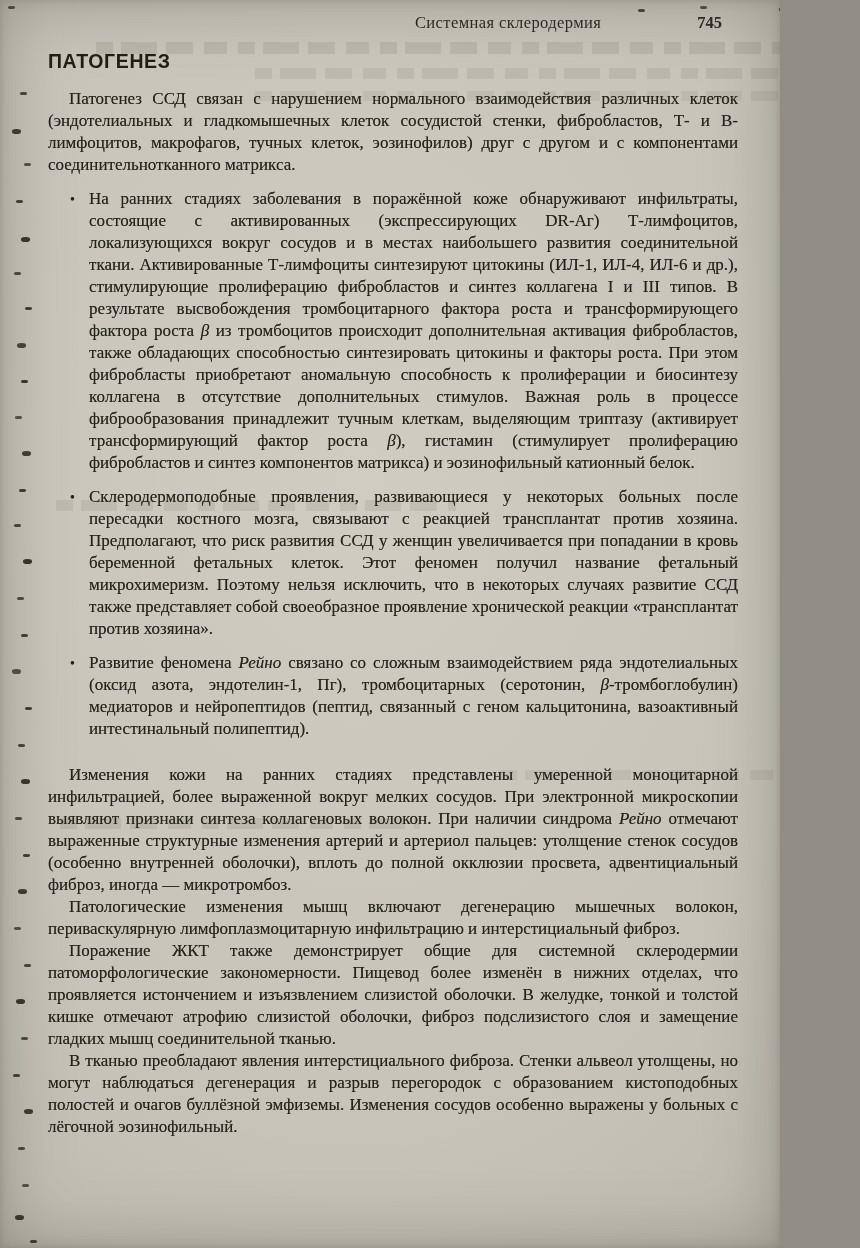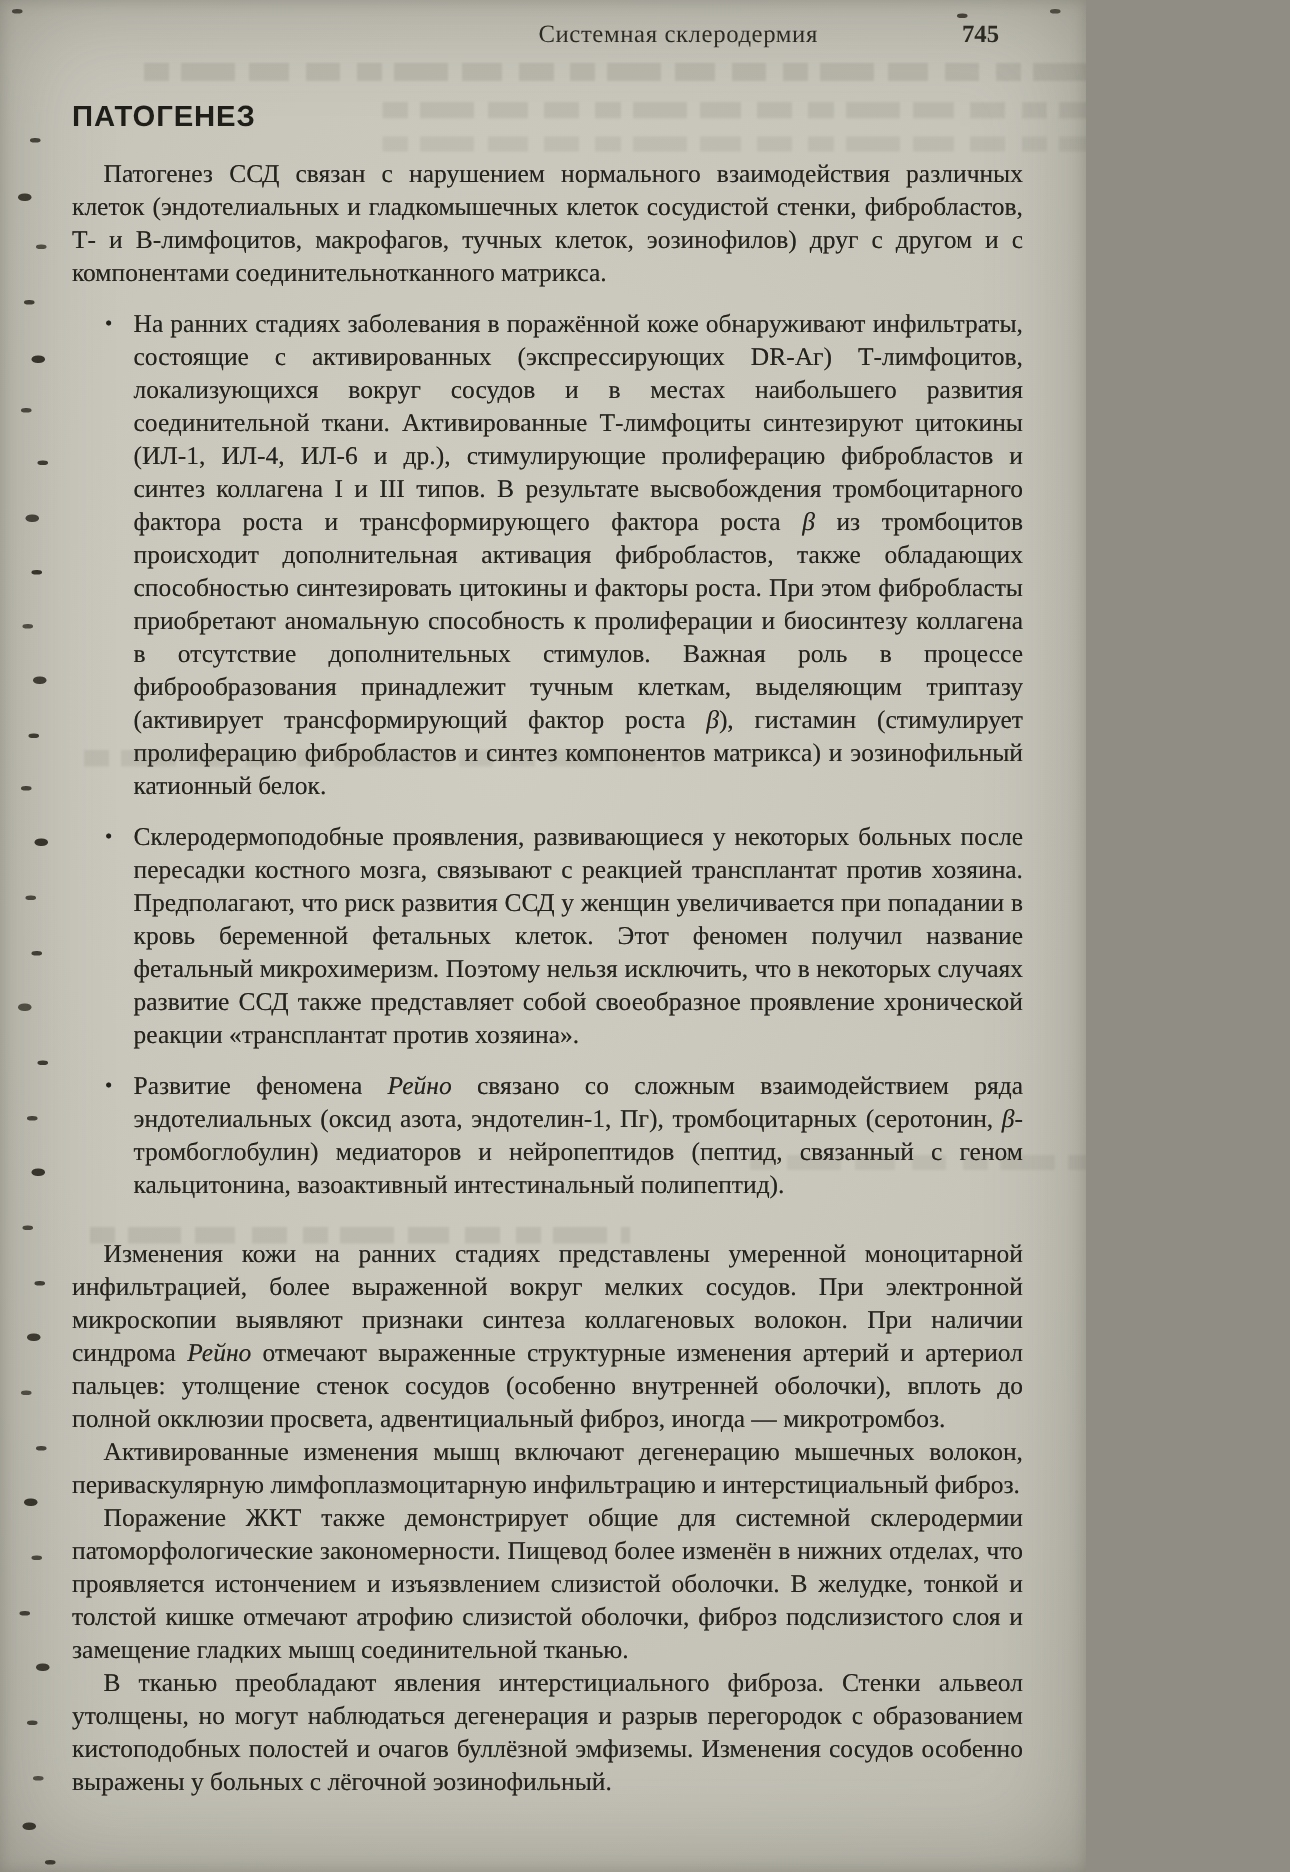--- a/index.html
+++ b/index.html
@@ -3,38 +3,38 @@
 <meta charset="utf-8">
 <style>
   * { box-sizing: border-box; }
   html, body { margin: 0; padding: 0; }
   body {
     width: 860px; height: 1248px; overflow: hidden;
     background: #8f8d84;
     font-family: "Liberation Serif", serif;
   }
   .page {
-    position: relative; width: 724px; height: 1248px; overflow: hidden;
+    position: relative; width: 780px; height: 1248px; overflow: hidden;
     background: radial-gradient(ellipse 130% 110% at 46% 38%, #cfcdc2 0%, #c6c4b9 48%, #b7b5aa 82%, #a6a499 100%);
     color: #24231d;
   }
   .page::after {
     content: ""; position: absolute; inset: 0; pointer-events: none;
     box-shadow: inset 0 0 70px rgba(72,70,60,.36), inset 0 0 10px rgba(72,70,60,.25);
   }
   .content { position: absolute; left: 48px; right: 42px; top: 13px; }
 
   .running-head {
     display: flex; justify-content: flex-end; align-items: baseline;
     font-size: 16.5px; padding-right: 16px; color: #2a2922;
   }
   .rh-title { letter-spacing: .4px; }
   .rh-page  { font-weight: bold; margin-left: 96px; text-align: center; }
 
-  main { margin-top: 34px; }
+  main { margin-top: 17px; }
   section + section { margin-top: 24px; }
 
   .section-heading {
     margin: 0 0 15px 0;
     font-family: "Liberation Sans", sans-serif;
     font-weight: 700; font-size: 19.5px; letter-spacing: .6px;
     color: #1f1e18;
   }
 
   .block {
@@ -125,20 +125,20 @@
     <main>
         <section>
           <h2 class="section-heading">ПАТОГЕНЕЗ</h2>
           <p class="block para indent"><span>Патогенез ССД связан с нарушением нормального взаимодействия различных клеток (эндотелиальных и гладкомышечных клеток сосудистой стенки, фибробластов, Т- и В-лимфоцитов, макрофагов, тучных клеток, эозинофилов) друг с другом и с компонентами соединительнотканного матрикса.</span></p>
           <p class="block bullet"><span class="marker">•</span><span>На ранних стадиях заболевания в поражённой коже обнаруживают инфильтраты, состоящие с активированных (экспрессирующих DR-Аг) Т-лимфоцитов, локализующихся вокруг сосудов и в местах наибольшего развития соединительной ткани. Активированные Т-лимфоциты синтезируют цитокины (ИЛ-1, ИЛ-4, ИЛ-6 и др.), стимулирующие пролиферацию фибробластов и синтез коллагена I и III типов. В результате высвобождения тромбоцитарного фактора роста и трансформирующего фактора роста </span><span class="italic">β</span><span> из тромбоцитов происходит дополнительная активация фибробластов, также обладающих способностью синтезировать цитокины и факторы роста. При этом фибробласты приобретают аномальную способность к пролиферации и биосинтезу коллагена в отсутствие дополнительных стимулов. Важная роль в процессе фиброобразования принадлежит тучным клеткам, выделяющим триптазу (активирует трансформирующий фактор роста </span><span class="italic">β</span><span>), гистамин (стимулирует пролиферацию фибробластов и синтез компонентов матрикса) и эозинофильный катионный белок.</span></p>
           <p class="block bullet"><span class="marker">•</span><span>Склеродермоподобные проявления, развивающиеся у некоторых больных после пересадки костного мозга, связывают с реакцией трансплантат против хозяина. Предполагают, что риск развития ССД у женщин увеличивается при попадании в кровь беременной фетальных клеток. Этот феномен получил название фетальный микрохимеризм. Поэтому нельзя исключить, что в некоторых случаях развитие ССД также представляет собой своеобразное проявление хронической реакции «трансплантат против хозяина».</span></p>
           <p class="block bullet"><span class="marker">•</span><span>Развитие феномена </span><span class="italic">Рейно</span><span> связано со сложным взаимодействием ряда эндотелиальных (оксид азота, эндотелин-1, Пг), тромбоцитарных (серотонин, </span><span class="italic">β</span><span>-тромбоглобулин) медиаторов и нейропептидов (пептид, связанный с геном кальцитонина, вазоактивный интестинальный полипептид).</span></p>
         </section>
         <section>
           <p class="block para indent"><span class="bold">Изменения кожи</span><span> на ранних стадиях представлены умеренной моноцитарной инфильтрацией, более выраженной вокруг мелких сосудов. При электронной микроскопии выявляют признаки синтеза коллагеновых волокон. При наличии синдрома </span><span class="italic">Рейно</span><span> отмечают выраженные структурные изменения артерий и артериол пальцев: утолщение стенок сосудов (особенно внутренней оболочки), вплоть до полной окклюзии просвета, адвентициальный фиброз, иногда — микротромбоз.</span></p>
-          <p class="block para indent"><span class="bold">Активированные изменения мышц</span><span> включают дегенерацию мышечных волокон, периваскулярную лимфоплазмоцитарную инфильтрацию и интерстициальный фиброз.</span></p>
+          <p class="block para indent"><span class="bold">Патологические изменения мышц</span><span> включают дегенерацию мышечных волокон, периваскулярную лимфоплазмоцитарную инфильтрацию и интерстициальный фиброз.</span></p>
           <p class="block para indent"><span class="bold">Поражение ЖКТ</span><span> также демонстрирует общие для системной склеродермии патоморфологические закономерности. Пищевод более изменён в нижних отделах, что проявляется истончением и изъязвлением слизистой оболочки. В желудке, тонкой и толстой кишке отмечают атрофию слизистой оболочки, фиброз подслизистого слоя и замещение гладких мышц соединительной тканью.</span></p>
           <p class="block para indent"><span class="bold">В тканью</span><span> преобладают явления интерстициального фиброза. Стенки альвеол утолщены, но могут наблюдаться дегенерация и разрыв перегородок с образованием кистоподобных полостей и очагов буллёзной эмфиземы. Изменения сосудов особенно выражены у больных с лёгочной эозинофильный.</span></p>
         </section>
       </main>
 
   </div>
 </div>
 
 </body></html>

